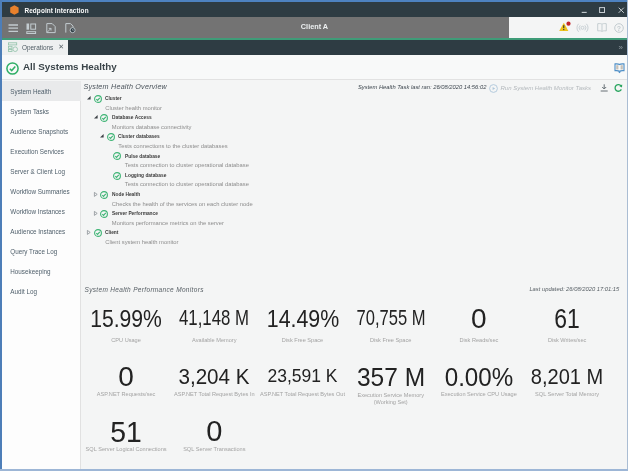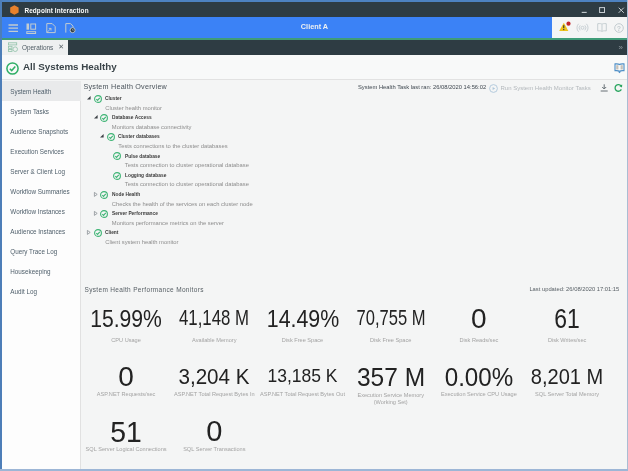--- a/index.html
+++ b/index.html
@@ -6,42 +6,42 @@
 html,body { width:628px; height:471px; }
 body { font-family:"Liberation Sans", sans-serif; position:relative; background:#f4f5f5; overflow:hidden; }
 .abs { position:absolute; }
 
 #b-top { left:0; top:0; width:628px; height:2px; background:#4d82c0; }
 #b-left { left:0; top:0; width:2px; height:471px; background:#4d7eb8; }
 #b-right { right:0; top:0; width:1px; height:471px; background:#aabdd3; }
 #b-bottom { left:0; bottom:0; width:628px; height:2px; background:#9db6d6; }
 
 #titlebar { left:2px; top:2px; width:625px; height:15px; background:#2e3c43; }
-#toolbar { left:2px; top:17px; width:550px; height:21px; background:#3b82f6; }
+#toolbar { left:2px; top:17px; width:507px; height:21px; background:#737373; }
 #greenline { left:2px; top:38px; width:625px; height:1.6px; background:#3f9c78; }
 #tabbar { left:2px; top:39.6px; width:625px; height:15px; background:#2e3c43; }
 #tab { left:0px; top:0.5px; width:66px; height:14.5px; background:#eef0f0; display:flex; align-items:center; }
 #tabtext { font-size:6.4px; color:#4e5b63; margin-left:4px; }
 #tabx { font-size:7px; color:#5a646a; margin-left:5px; }
 #chev { right:4px; top:3.2px; font-size:8px; color:#8f9aa0; }
 
 #header { left:2px; top:54.6px; width:625px; height:25.9px; background:#f8f9f9; border-bottom:1px solid #e2e2e2; }
 #headtext { left:21px; top:7.9px; font-size:9.8px; font-weight:700; color:#3a4449; line-height:1; }
 
 #sidebar { left:2px; top:81.5px; width:78.5px; height:387.5px; background:#fdfdfd; border-right:1px solid #e1e1e1; }
 .sbitem { position:absolute; left:0; width:78.5px; height:20.05px; font-size:6.3px; color:#4e5e6a; display:flex; align-items:center; padding-left:8.3px; }
 .sbsel { background:#e9eaeb; }
 
 .treename { position:absolute; font-size:5.7px; font-weight:bold; color:#3a3a3a; white-space:nowrap; transform:scaleX(0.85); transform-origin:0 0; line-height:1; }
 .treedesc { position:absolute; font-size:5.8px; color:#8d8d8d; white-space:nowrap; line-height:1; }
 .num { position:absolute; color:#222; white-space:nowrap; text-align:center; line-height:1; }
 .lbl { position:absolute; font-size:5.6px; color:#a3a3a3; text-align:center; white-space:nowrap; line-height:1; }
 .lbl2 { line-height:7px; }
 svg { position:absolute; overflow:visible; }
-.smalltext { position:absolute; white-space:nowrap; }
+.smalltext { position:absolute; white-space:nowrap;font-style:italic; }
 </style>
 </head>
 <body>
 <div class="abs" id="b-top"></div>
 <div class="abs" id="b-left"></div>
 <div class="abs" id="b-right"></div>
 <div class="abs" id="b-bottom"></div>
 
 <div class="abs" id="titlebar">
   <svg style="left:7.5px; top:2.8px;" width="9" height="10" viewBox="0 0 9 10">
@@ -237,21 +237,21 @@
 <div class="num" style="left: 330.7px; width: 120px; top: 308.397px; font-size: 21.5px; transform: scaleX(0.77);">70,755 M</div>
 <div class="lbl" style="left: 330.7px; width: 120px; top: 337.5px;">Disk Free Space</div>
 <div class="num" style="left: 418.9px; width: 120px; top: 305.222px; font-size: 28px; transform: scaleX(1);">0</div>
 <div class="lbl" style="left: 418.9px; width: 120px; top: 337.5px;">Disk Reads/sec</div>
 <div class="num" style="left: 507.1px; width: 120px; top: 305.71px; font-size: 27px; transform: scaleX(0.85);">61</div>
 <div class="lbl" style="left: 507.1px; width: 120px; top: 337.5px;">Disk Writes/sec</div>
 <div class="num" style="left: 66.1px; width: 120px; top: 363.322px; font-size: 28px; transform: scaleX(1);">0</div>
 <div class="lbl" style="left: 66.1px; width: 120px; top: 392.4px;">ASP.NET Requests/sec</div>
 <div class="num" style="left: 154.3px; width: 120px; top: 366.155px; font-size: 22.2px; transform: scaleX(0.93);">3,204 K</div>
 <div class="lbl" style="left: 154.3px; width: 120px; top: 392.4px;">ASP.NET Total Request Bytes In</div>
-<div class="num" style="left: 242.5px; width: 120px; top: 368.451px; font-size: 17.5px; transform: scaleX(1);">13,185 K</div>
+<div class="num" style="left: 242.5px; width: 120px; top: 368.451px; font-size: 17.5px; transform: scaleX(1);">23,591 K</div>
 <div class="lbl" style="left: 242.5px; width: 120px; top: 392.4px;">ASP.NET Total Request Bytes Out</div>
 <div class="num" style="left: 330.7px; width: 120px; top: 364.055px; font-size: 26.5px; transform: scaleX(0.925);">357 M</div>
 <div class="lbl lbl2" style="left: 330.7px; width: 120px; top: 392.4px;">Execution Service Memory<br>(Working Set)</div>
 <div class="num" style="left: 418.9px; width: 120px; top: 364.299px; font-size: 26px; transform: scaleX(0.93);">0.00%</div>
 <div class="lbl" style="left: 418.9px; width: 120px; top: 392.4px;">Execution Service CPU Usage</div>
 <div class="num" style="left: 507.1px; width: 120px; top: 366.253px; font-size: 22px; transform: scaleX(0.91);">8,201 M</div>
 <div class="lbl" style="left: 507.1px; width: 120px; top: 392.4px;">SQL Server Total Memory</div>
 <div class="num" style="left: 66.1px; width: 120px; top: 417.089px; font-size: 29.5px; transform: scaleX(0.96);">51</div>
 <div class="lbl" style="left: 66.1px; width: 120px; top: 447.1px;">SQL Server Logical Connections</div>
 <div class="num" style="left: 154.3px; width: 120px; top: 417.334px; font-size: 29px; transform: scaleX(1);">0</div>

